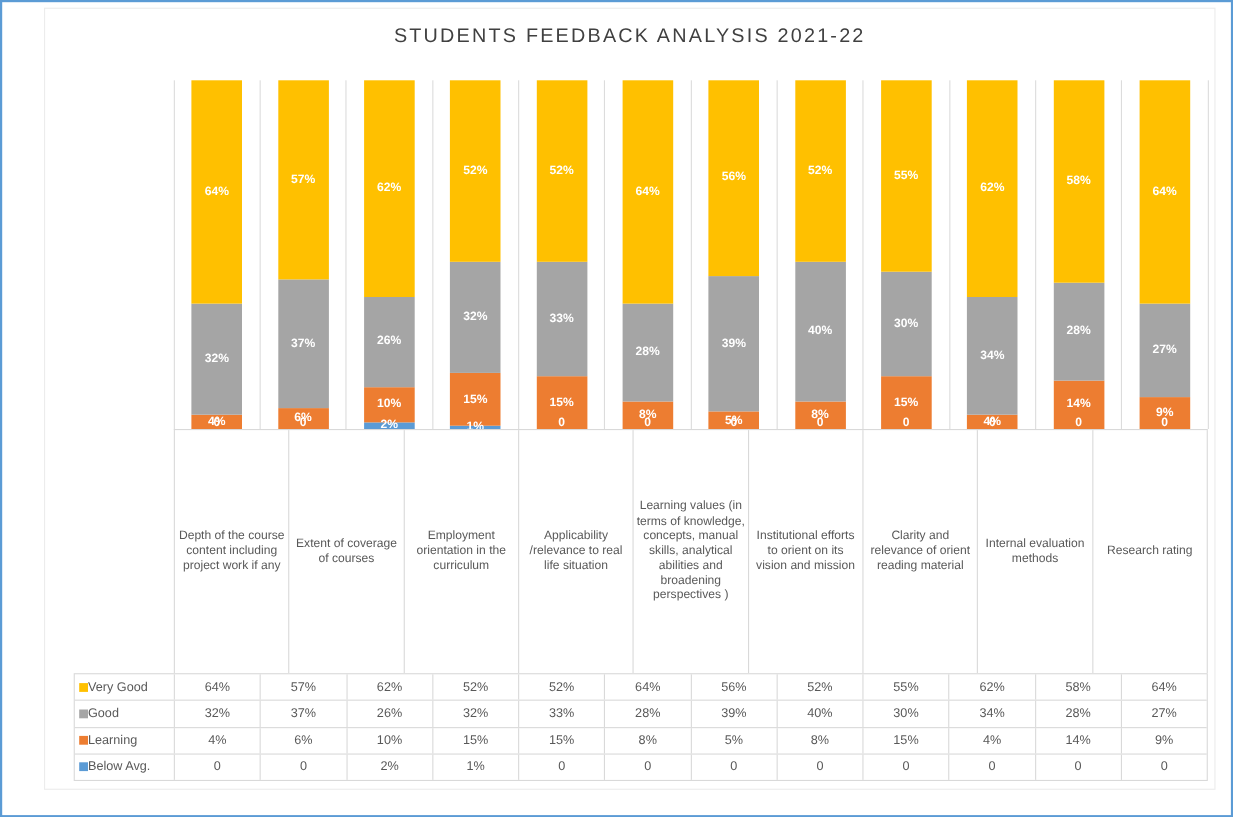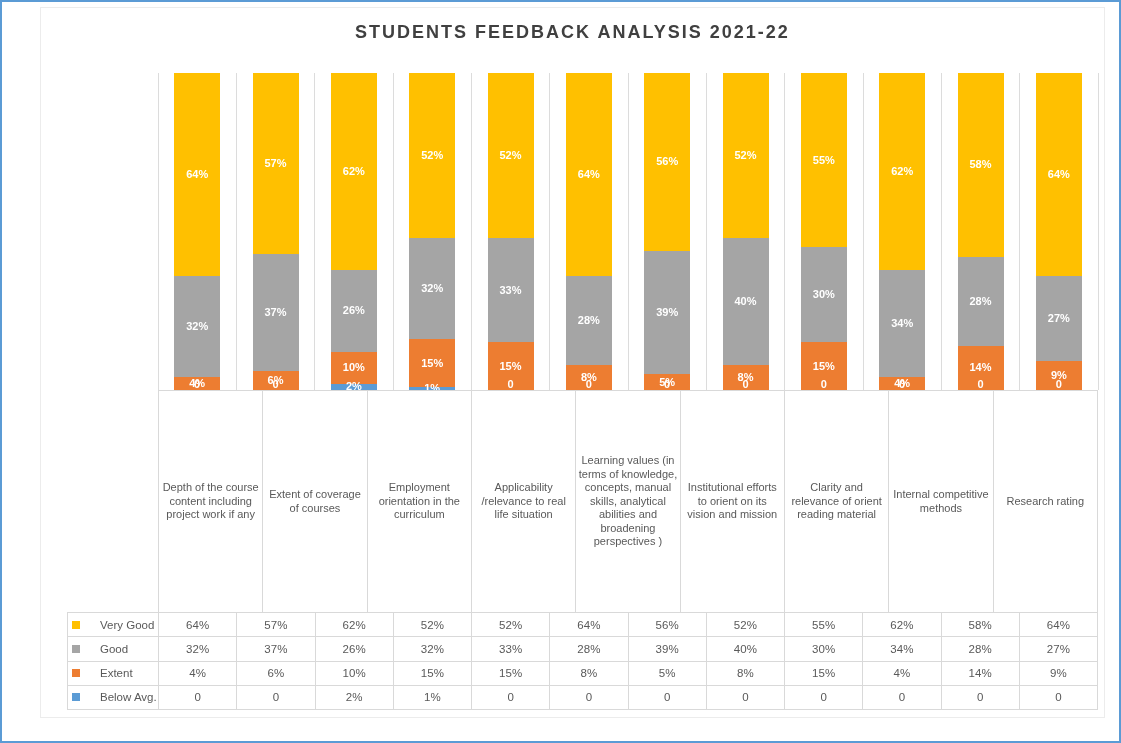--- a/index.html
+++ b/index.html
@@ -1,38 +1,38 @@
 <!DOCTYPE html>
 <html><head>
 <meta charset="utf-8">
 <style>
   html,body{margin:0;padding:0;background:#fff;font-family:"Liberation Sans",sans-serif;}
   .window{position:absolute;left:0;top:0;width:1121px;height:743px;box-sizing:border-box;
           border:2px solid #5B9BD5;background:#fff;overflow:hidden;}
   .frame{position:absolute;left:38px;top:5px;width:1065px;height:711px;background:#fff;
          border:1px solid #ECECEC;box-sizing:border-box;}
   .title{position:absolute;top:14px;left:0;right:0;text-align:center;font-size:18px;
-         font-weight:bold;letter-spacing:2px;color:#404040;}
+         font-weight:normal;letter-spacing:2px;color:#404040;}
   .plot{position:absolute;left:117px;top:65px;width:940px;height:317px;}
   .gridline{position:absolute;top:0;bottom:0;width:1px;background:#DCDCDC;}
   .bar{position:absolute;bottom:0;height:317px;}
   .seg{position:absolute;left:0;width:100%;}
   .blabel{position:absolute;left:-12px;right:-12px;text-align:center;color:#FFFFFF;
           font-weight:bold;font-size:11px;line-height:13px;white-space:nowrap;}
   .cats{position:absolute;left:117px;top:382px;width:940px;height:222px;display:flex;
         border-top:1px solid #D9D9D9;border-left:1px solid #D9D9D9;box-sizing:border-box;}
   .cat{flex:1 1 0;border-right:1px solid #D9D9D9;display:flex;align-items:center;
        justify-content:center;text-align:center;font-size:11px;line-height:13.5px;
        color:#595959;padding:1px 2px;box-sizing:border-box;overflow:hidden;}
   .dtable{position:absolute;left:26px;top:604px;width:1031px;height:98px;display:flex;
           flex-direction:column;border:1px solid #D9D9D9;box-sizing:border-box;
           font-size:11.5px;color:#595959;background:#fff;}
   .trow{flex:1 1 0;display:flex;border-bottom:1px solid #D9D9D9;min-height:0;}
   .trow:last-child{border-bottom:none;}
-  .tkey{width:91px;flex:0 0 91px;display:flex;align-items:center;gap:20px;padding-left:4px;
+  .tkey{width:91px;flex:0 0 91px;display:flex;align-items:center;gap:0;padding-left:4px;
         border-right:1px solid #D9D9D9;box-sizing:border-box;}
   .swatch{width:8px;height:8px;flex:0 0 auto;}
   .tcell{flex:1 1 0;display:flex;align-items:center;justify-content:center;
          border-right:1px solid #D9D9D9;box-sizing:border-box;}
   .tcell:last-child{border-right:none;}
 </style>
 </head>
 <body>
 
 <div class="window">
@@ -164,21 +164,21 @@
         </div>
       </div>
     <div class="cats" id="cats">
         <div class="cat">Depth of the course content including project work if any</div>
         <div class="cat">Extent of coverage of courses</div>
         <div class="cat">Employment orientation in the curriculum</div>
         <div class="cat">Applicability /relevance to real life situation</div>
         <div class="cat">Learning values (in terms of knowledge, concepts, manual skills, analytical abilities and broadening perspectives )</div>
         <div class="cat">Institutional efforts to orient on its vision and mission</div>
         <div class="cat">Clarity and relevance of orient reading material</div>
-        <div class="cat">Internal competitive methods</div>
+        <div class="cat">Internal evaluation methods</div>
         <div class="cat">Research rating</div>
       </div>
     <div class="dtable" id="dtable">
         <div class="trow">
           <div class="tkey">
             <div class="swatch" style="background: rgb(255, 192, 0);"></div>
             <div class="">Very Good</div>
           </div>
           <div class="tcell">64%</div>
           <div class="tcell">57%</div>
@@ -207,21 +207,21 @@
           <div class="tcell">39%</div>
           <div class="tcell">40%</div>
           <div class="tcell">30%</div>
           <div class="tcell">34%</div>
           <div class="tcell">28%</div>
           <div class="tcell">27%</div>
         </div>
         <div class="trow">
           <div class="tkey">
             <div class="swatch" style="background: rgb(237, 125, 49);"></div>
-            <div class="">Extent</div>
+            <div class="">Learning</div>
           </div>
           <div class="tcell">4%</div>
           <div class="tcell">6%</div>
           <div class="tcell">10%</div>
           <div class="tcell">15%</div>
           <div class="tcell">15%</div>
           <div class="tcell">8%</div>
           <div class="tcell">5%</div>
           <div class="tcell">8%</div>
           <div class="tcell">15%</div>

